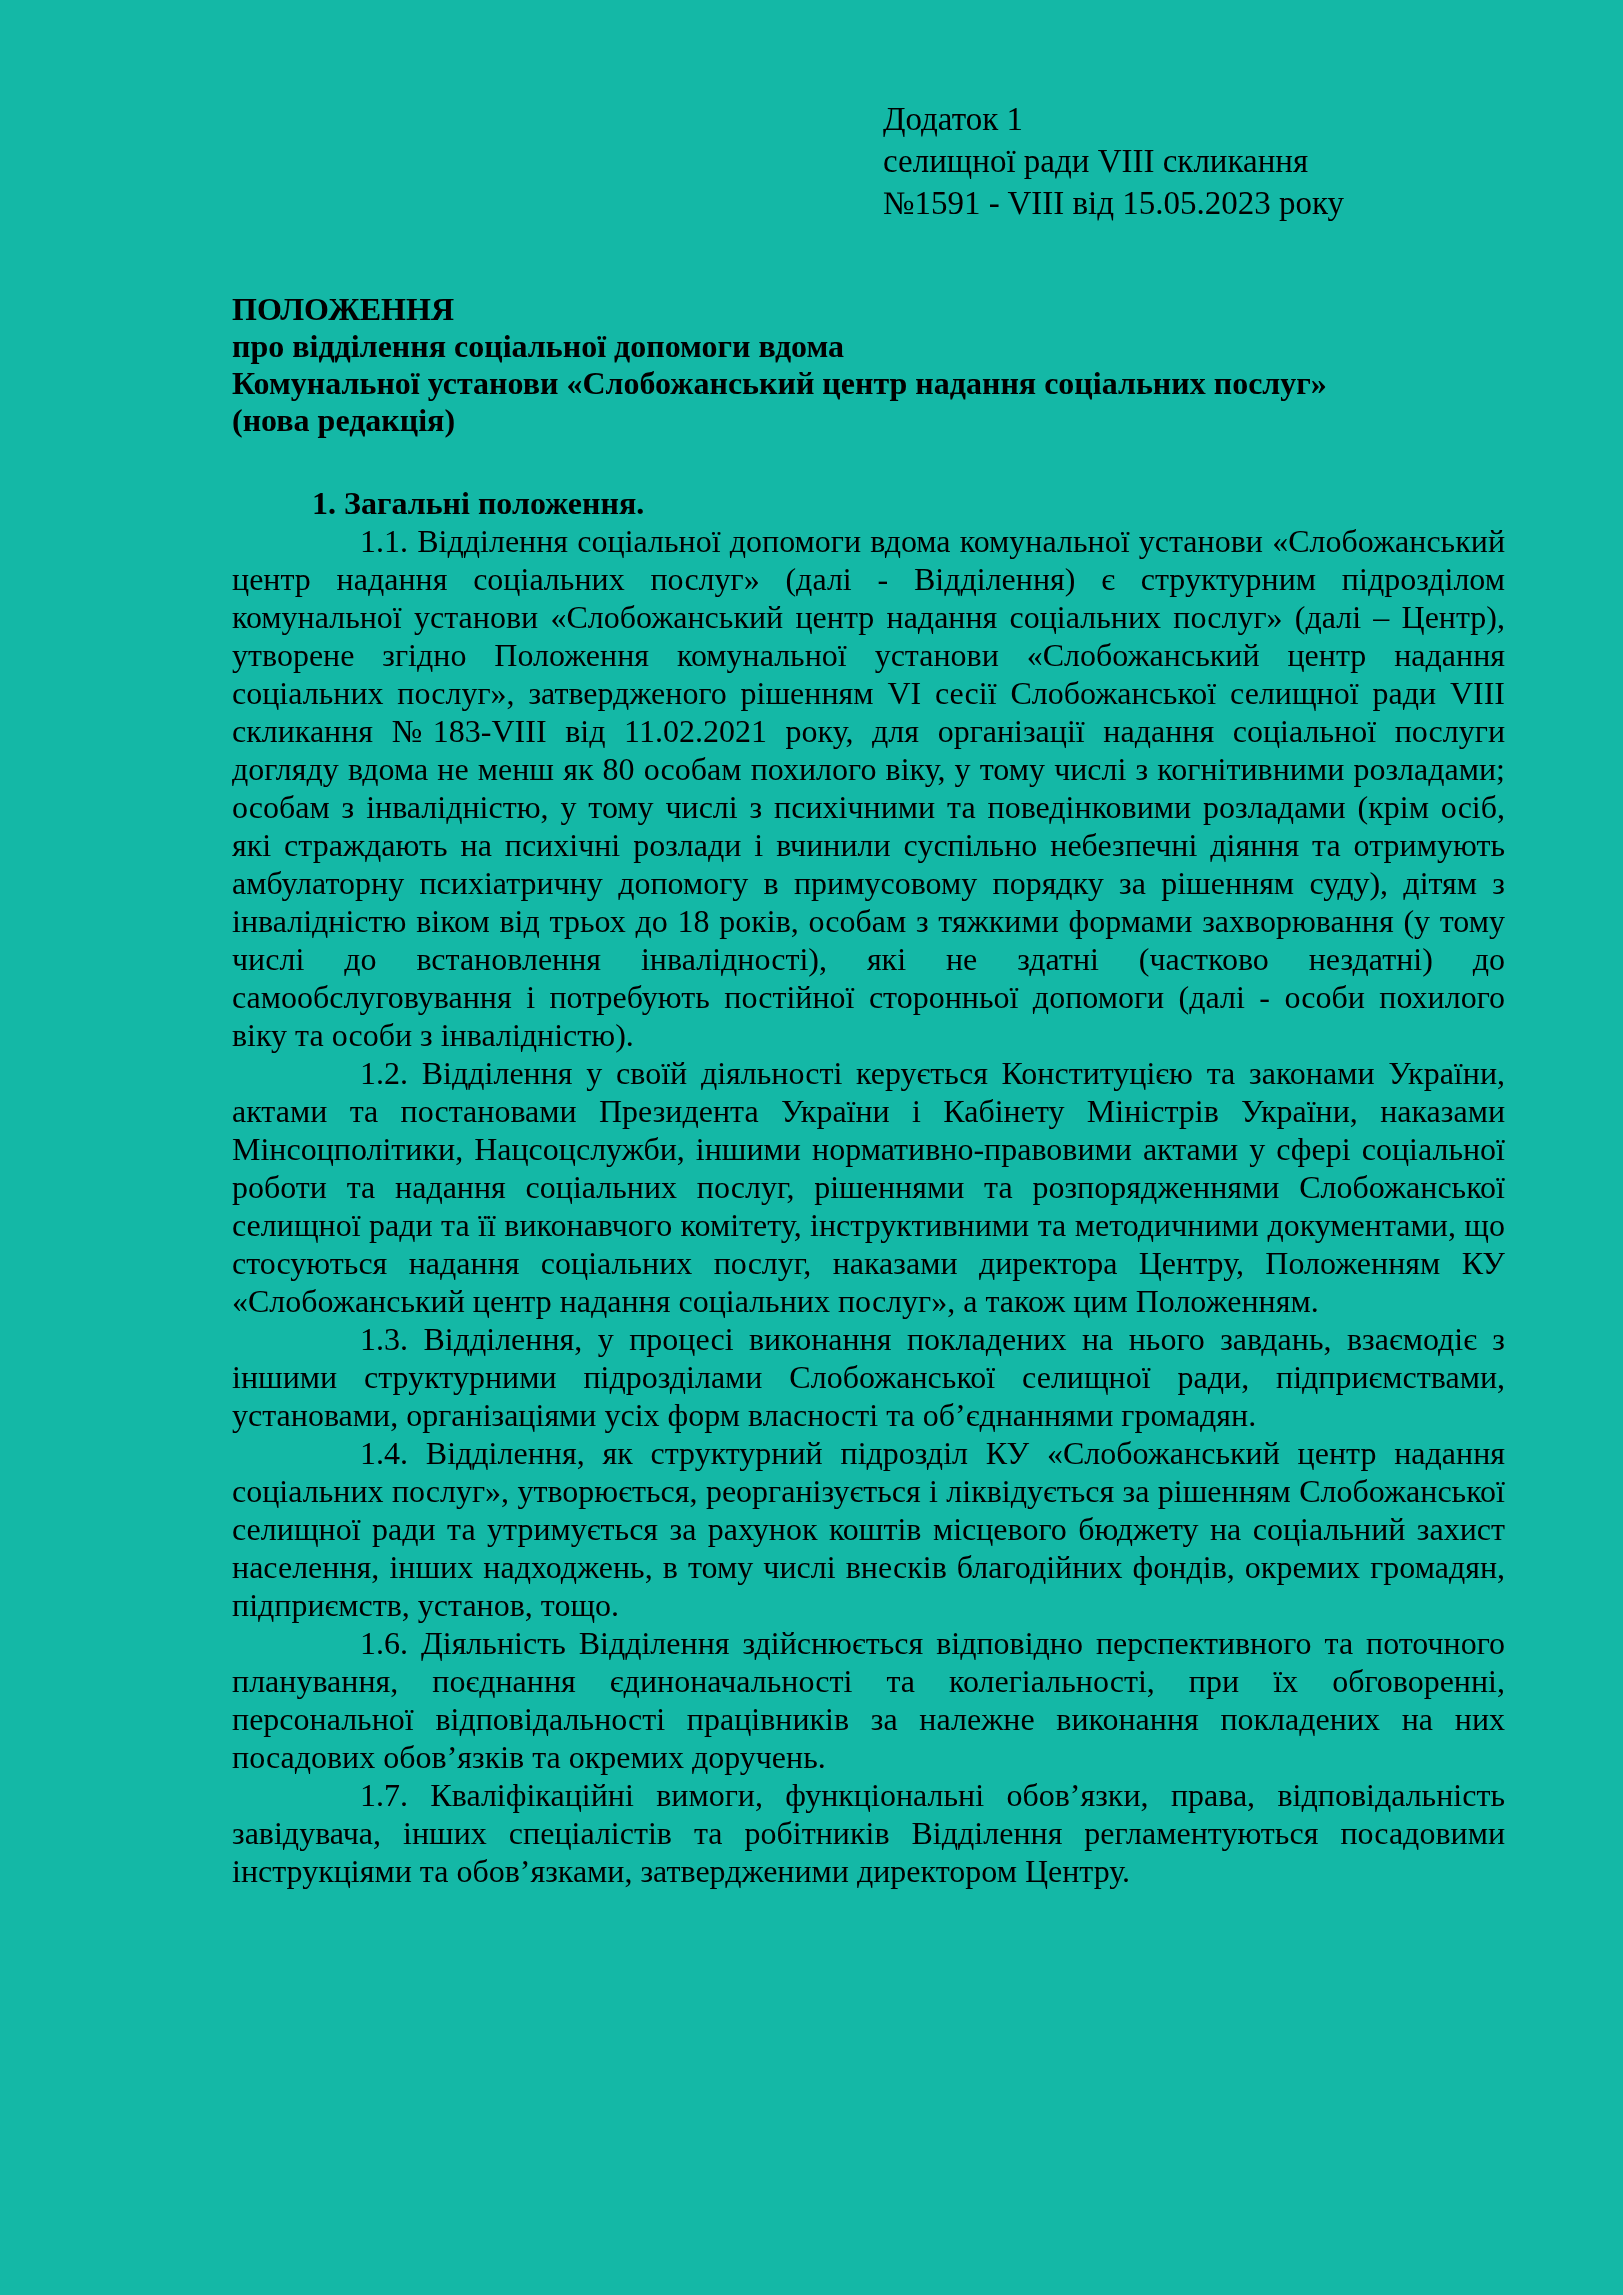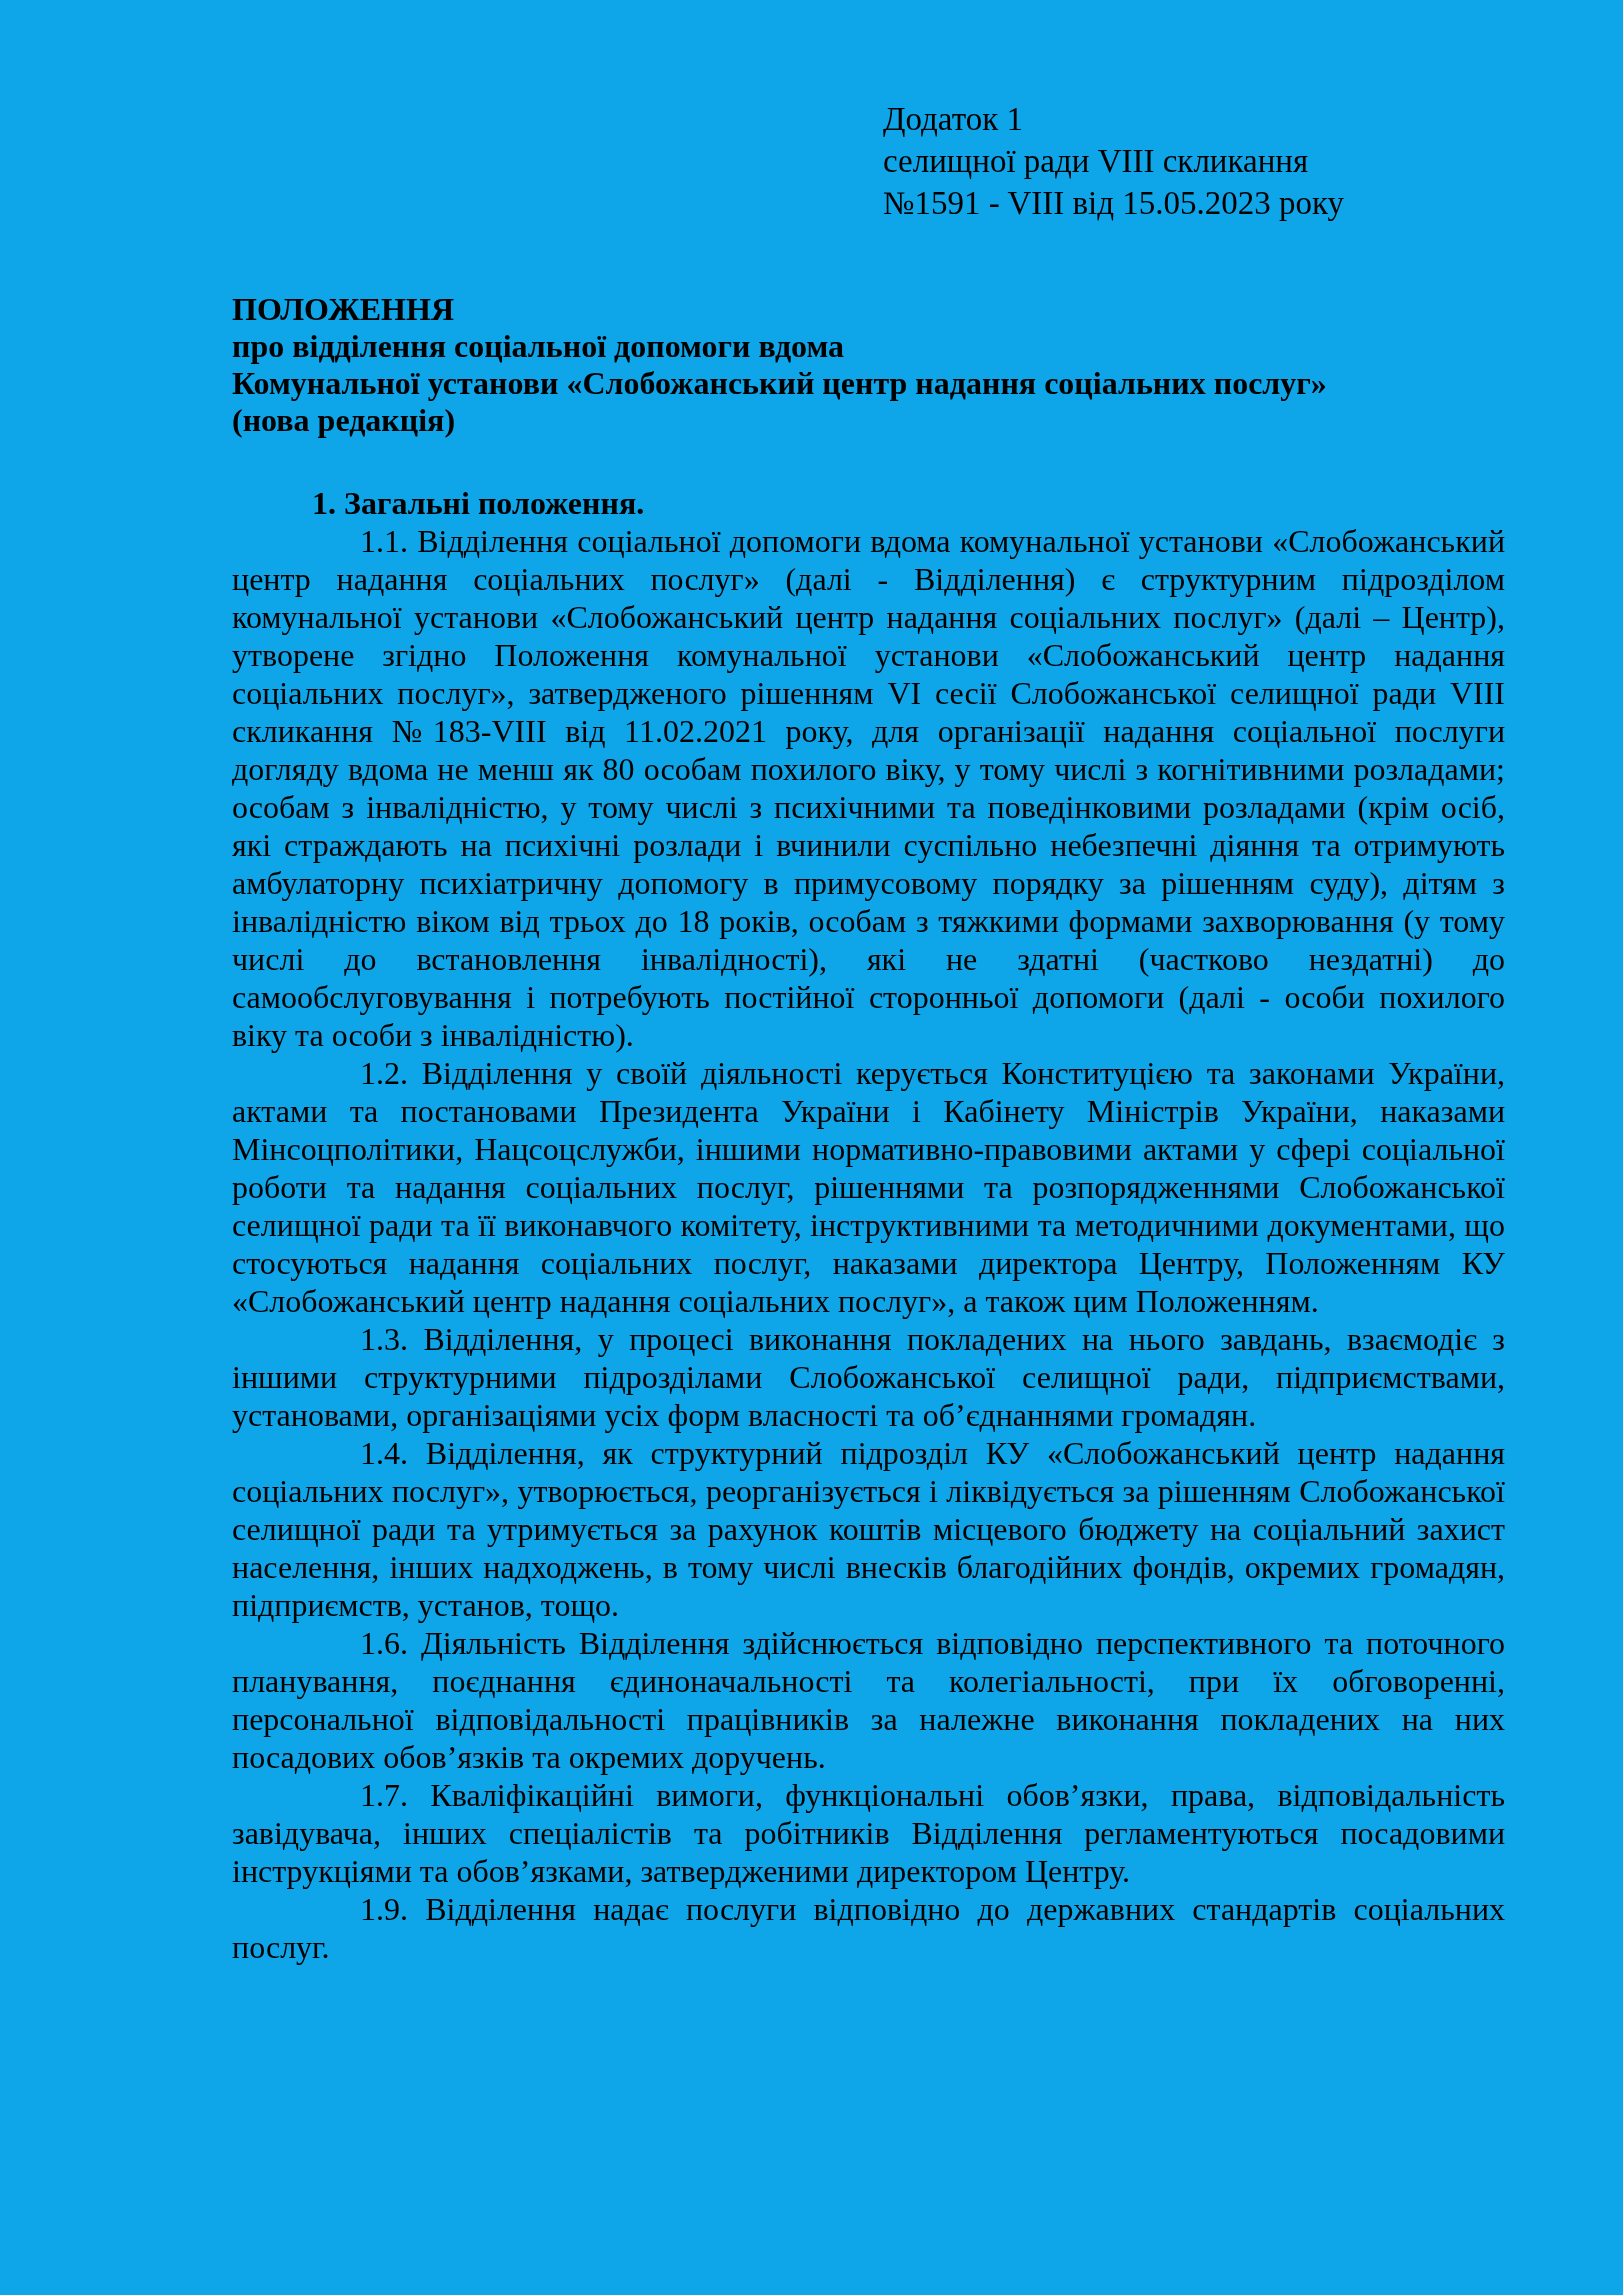--- a/index.html
+++ b/index.html
@@ -13,21 +13,21 @@
     position: relative;
     overflow: hidden;
     font-family: "Liberation Serif", "DejaVu Serif", serif;
     color: #000000;
   }
   .page {
     position: absolute;
     left: 0; top: 0;
     width: 1623px;
     height: 2295px;
-    background: #0ea5e9;
+    background: #14b8a6;
   }
   .annex {
     position: absolute;
     left: 883px;
     top: 98px;
     font-size: 33px;
     line-height: 42px;
   }
   .annex div { white-space: nowrap; }
   .title-block {
@@ -78,17 +78,16 @@
   </div>
 
   <div class="body-text">
     <div class="section-heading">1. Загальні положення.</div>
     <p class="para">1.1. Відділення соціальної допомоги вдома комунальної установи «Слобожанський центр надання соціальних послуг» (далі - Відділення) є структурним підрозділом комунальної установи «Слобожанський центр надання соціальних послуг» (далі – Центр), утворене згідно Положення комунальної установи «Слобожанський центр надання соціальних послуг», затвердженого рішенням VI сесії Слобожанської селищної ради VIII скликання №183-VIII від 11.02.2021 року, для організації надання соціальної послуги догляду вдома не менш як 80 особам похилого віку, у тому числі з когнітивними розладами; особам з інвалідністю, у тому числі з психічними та поведінковими розладами (крім осіб, які страждають на психічні розлади і вчинили суспільно небезпечні діяння та отримують амбулаторну психіатричну допомогу в примусовому порядку за рішенням суду), дітям з інвалідністю віком від трьох до 18 років, особам з тяжкими формами захворювання (у тому числі до встановлення інвалідності), які не здатні (частково нездатні) до самообслуговування і потребують постійної сторонньої допомоги (далі - особи похилого віку та особи з інвалідністю).</p>
     <p class="para">1.2. Відділення у своїй діяльності керується Конституцією та законами України, актами та постановами Президента України і Кабінету Міністрів України, наказами Мінсоцполітики, Нацсоцслужби, іншими нормативно-правовими актами у сфері соціальної роботи та надання соціальних послуг, рішеннями та розпорядженнями Слобожанської селищної ради та її виконавчого комітету, інструктивними та методичними документами, що стосуються надання соціальних послуг, наказами директора Центру, Положенням КУ «Слобожанський центр надання соціальних послуг», а також цим Положенням.</p>
     <p class="para">1.3. Відділення, у процесі виконання покладених на нього завдань, взаємодіє з іншими структурними підрозділами Слобожанської селищної ради, підприємствами, установами, організаціями усіх форм власності та об’єднаннями громадян.</p>
     <p class="para">1.4. Відділення, як структурний підрозділ КУ «Слобожанський центр надання соціальних послуг», утворюється, реорганізується і ліквідується за рішенням Слобожанської селищної ради та утримується за рахунок коштів місцевого бюджету на соціальний захист населення, інших надходжень, в тому числі внесків благодійних фондів, окремих громадян, підприємств, установ, тощо.</p>
     <p class="para">1.6. Діяльність Відділення здійснюється відповідно перспективного та поточного планування, поєднання єдиноначальності та колегіальності, при їх обговоренні, персональної відповідальності працівників за належне виконання покладених на них посадових обов’язків та окремих доручень.</p>
     <p class="para">1.7. Кваліфікаційні вимоги, функціональні обов’язки, права, відповідальність завідувача, інших спеціалістів та робітників Відділення регламентуються посадовими інструкціями та обов’язками, затвердженими директором Центру.</p>
-    <p class="para">1.9. Відділення надає послуги відповідно до державних стандартів соціальних послуг.</p>
   </div>
 
 </div>
 
 
 </body></html>

